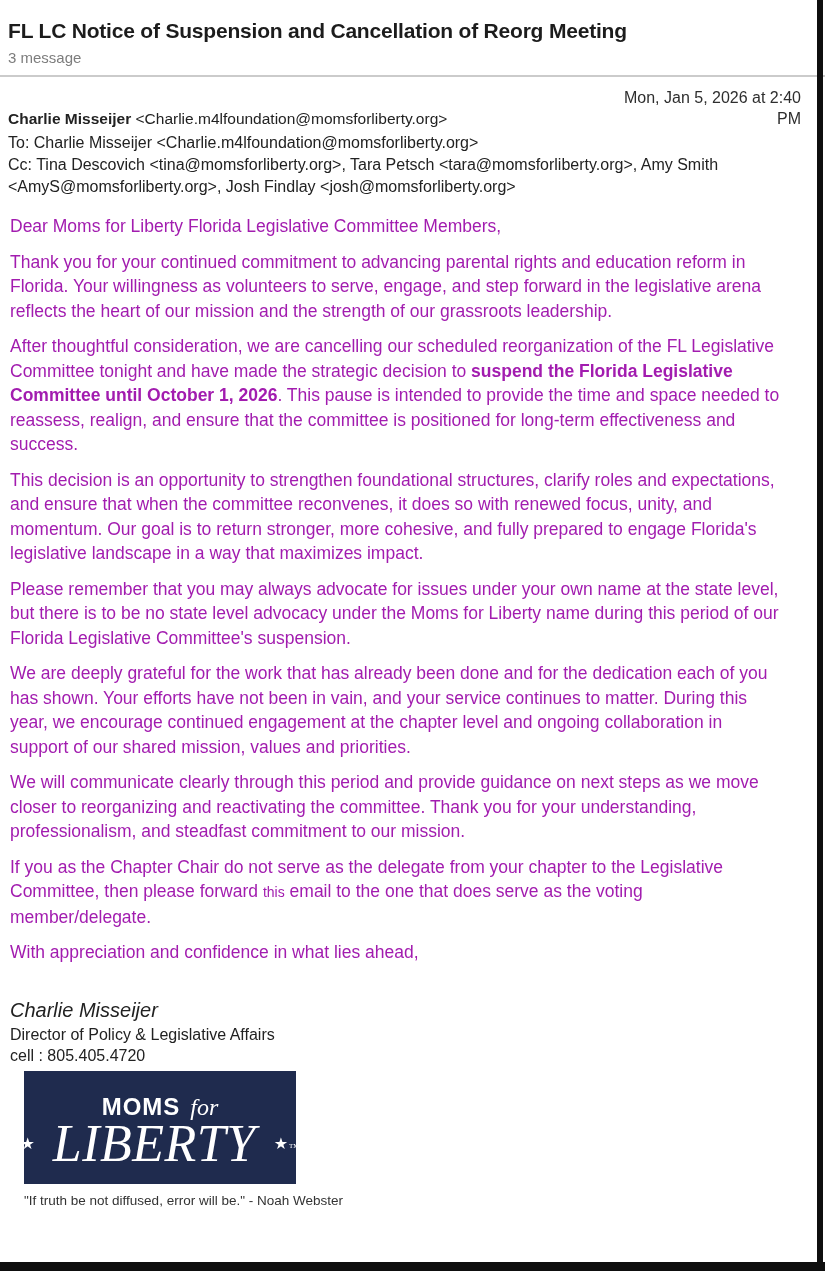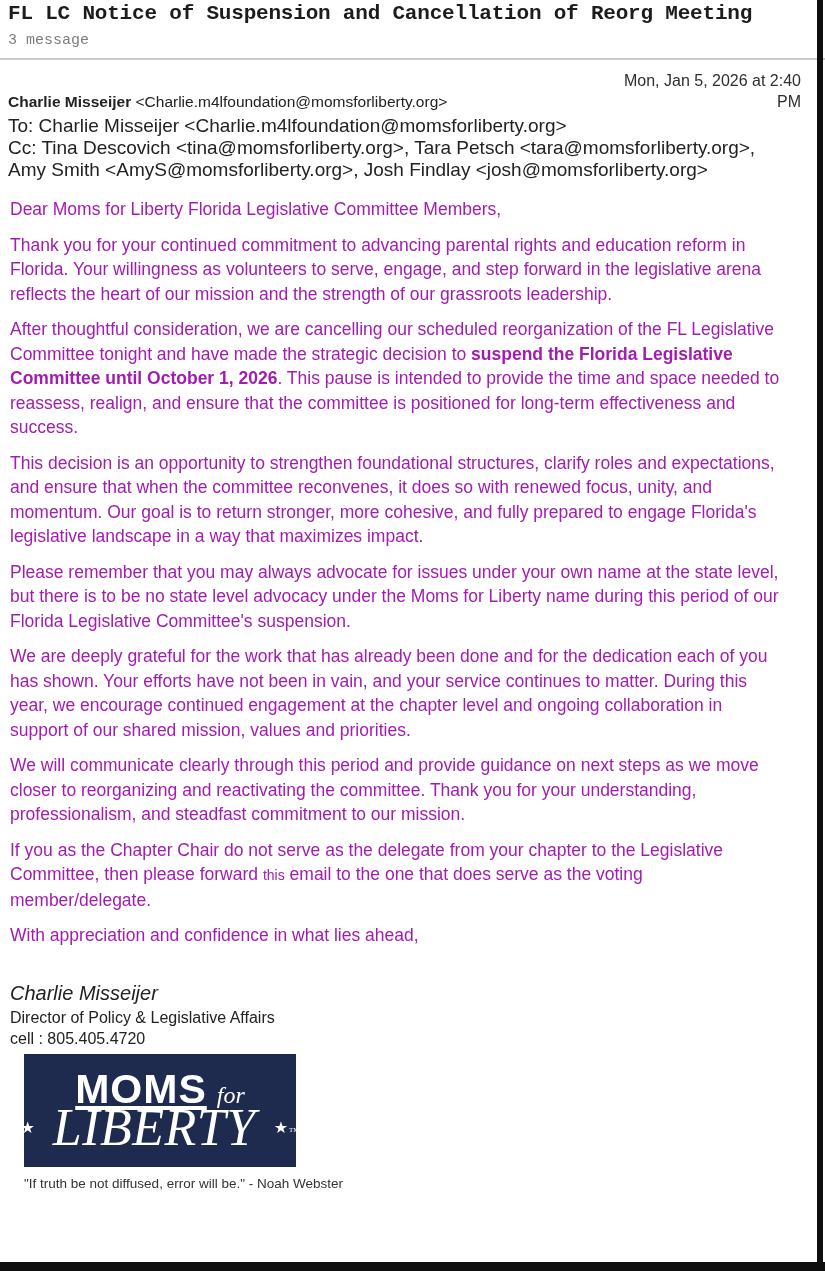--- a/index.html
+++ b/index.html
@@ -15,58 +15,58 @@
   .edge-right {
     position: absolute; top: 0; right: 2px; width: 6px; height: 100%;
     background: #0e0e0e; z-index: 5;
   }
   .edge-bottom {
     position: absolute; bottom: 0; left: 0; width: 100%; height: 9px;
     background: #0e0e0e; z-index: 5;
   }
 
   
-  .subject-block { padding: 1px 30px 0 8px; font-family: Liberation Mono, monospace; }
+  .subject-block { padding: 18px 30px 0 8px; }
   .subject {
     margin: 0; font-size: 21px; line-height: 26px; font-weight: bold;
     color: #1c1c1c; letter-spacing: -0.2px;
   }
   .msg-count { margin-top: 5px; font-size: 15px; line-height: 18px; color: #7d7d7d; }
   .divider { border: none; border-top: 2px solid #cbcbcb; margin: 8px 0 0 0; }
 
   
   .header-row { display: flex; justify-content: space-between; padding: 10px 24px 0 8px; align-items: flex-end; }
   .from { flex: 1; padding-right: 16px; font-size: 15.5px; line-height: 21px; color: #222; padding-top: 5px; }
   .from .name { font-weight: bold; }
   .date {
     flex-shrink: 0; width: 182px; text-align: right;
     font-size: 16px; line-height: 21px; color: #2e2e2e;
   }
-  .addr-block { padding: 3px 36px 0 8px; font-size: 19px; line-height: 22px; color: #222; }
+  .addr-block { padding: 3px 36px 0 8px; font-size: 16px; line-height: 22px; color: #222; }
 
   
   .email-body { padding: 16px 40px 0 10px; font-size: 17.5px; color: #a21caf; }
   .email-body p { margin: 0 0 11px 0; line-height: 24.5px; }
   .email-body .b { font-weight: bold; }
   .email-body .sm { font-size: 14px; }
 
   
   .sig-block { padding: 22px 40px 0 10px; color: #222; }
   .sig-name { font-style: italic; font-size: 20px; line-height: 24px; }
   .sig-title { font-size: 16px; line-height: 21px; margin-top: 2px; }
   .sig-cell { font-size: 16px; line-height: 21px; }
 
   
   .logo {
     margin: 5px 0 0 14px; width: 272px; height: 113px;
     display: flex; flex-direction: column; align-items: center; justify-content: center;
     background: #1f2b4e; color: #fff;
   }
   .logo-line1 { display: flex; align-items: baseline; }
-  .logo-moms { font-weight: bold; font-size: 41px; line-height: 36px; letter-spacing: 1px; text-decoration: underline; }
+  .logo-moms { font-weight: bold; font-size: 24px; line-height: 36px; letter-spacing: 1px; }
   .logo-for { font-family: "Liberation Serif", serif; font-style: italic; font-size: 24px; margin-left: 10px; }
   .logo-line2 { display: flex; align-items: center; margin-top: -3px; font-family: "Liberation Serif", serif; }
   .logo-star { font-size: 16px; line-height: 16px; }
   .logo-liberty { font-size: 52px; line-height: 44px; letter-spacing: 0.5px; margin: 0 18px; font-style: italic; }
   .logo-tm { font-size: 7px; align-self: flex-end; margin-bottom: 16px; margin-left: 1px; }
 
   .quote { margin: 8px 0 0 14px; font-size: 13.5px; line-height: 17px; color: #333; }
 </style>
 </head>
 <body>

